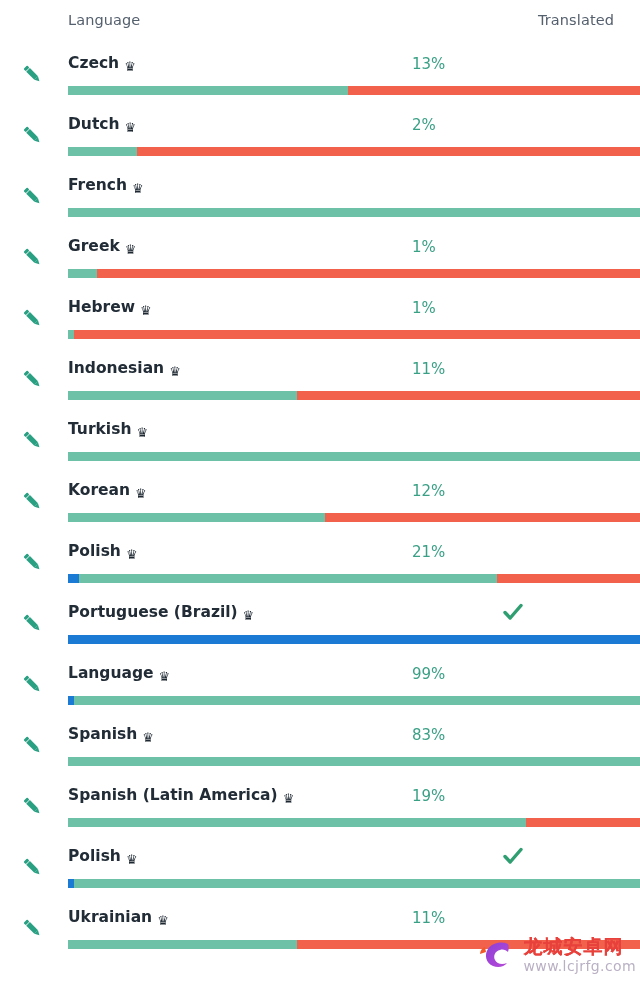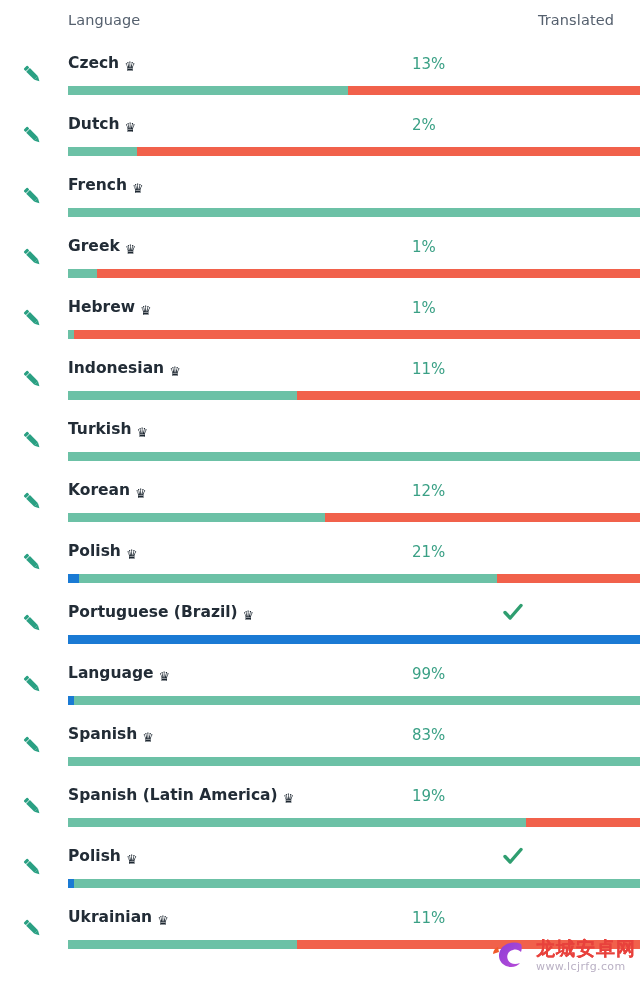--- a/index.html
+++ b/index.html
@@ -73,21 +73,21 @@
     pointer-events:none;
   }
   .wm-text{display:flex;flex-direction:column;line-height:1;}
   .wm-cn{
     font-size:19px;font-weight:700;color:#e8413c;
     letter-spacing:1px;
     background:linear-gradient(90deg,#e8413c,#e8413c);
     -webkit-background-clip:text;
   }
   .wm-url{
-    font-size:11px;color:#b9b0c4;letter-spacing:.4px;margin-top:3px;
+    font-size:14px;color:#b9b0c4;letter-spacing:.4px;margin-top:3px;
   }
 </style>
 </head>
 <body>
 
 <div class="table">
 
   <div class="thead">
     <div class="th-lang">Language</div>
     <div class="th-trans">Translated</div>

